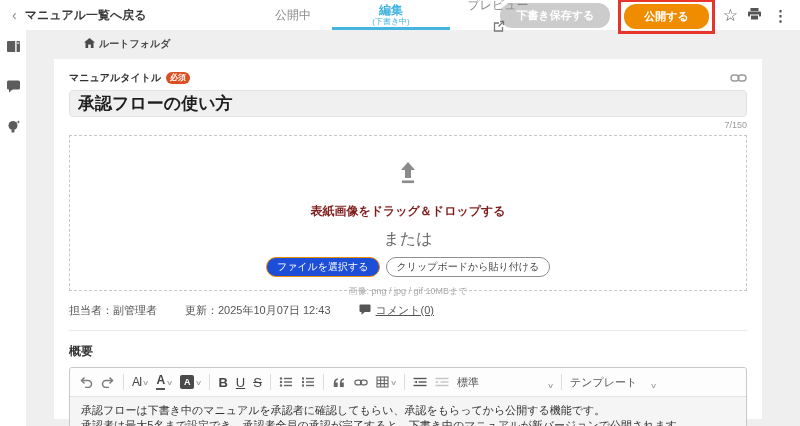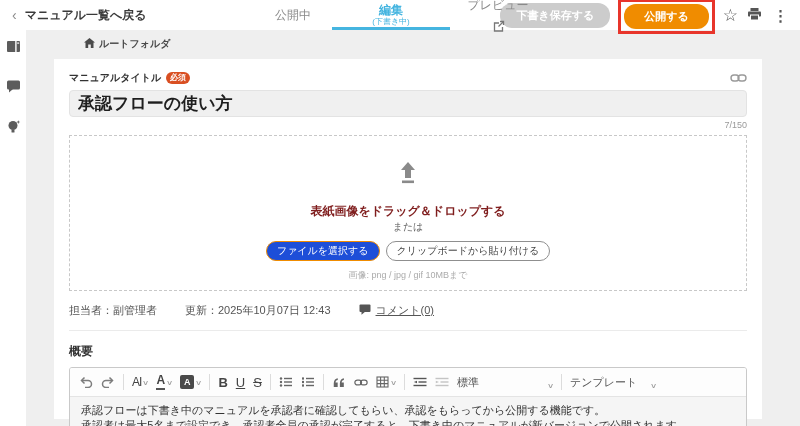--- a/index.html
+++ b/index.html
@@ -42,21 +42,21 @@
   .title-row { display:flex; align-items:center; gap:5px; }
   .title-label { font-size:10px; font-weight:bold; color:#333; }
   .required-badge { background:#d94f22; color:#fff; font-size:8px; font-weight:bold; padding:2px 4px; border-radius:6px; line-height:1; }
   .link-icon { margin-left:auto; cursor:pointer; display:flex; }
 
   .title-input { width:100%; margin-top:5px; height:27px; background:#f0f0f0; border:1px solid #e3e3e3; border-radius:4px; font-family:inherit; font-size:17px; font-weight:bold; color:#1e1e1e; padding:0 8px; }
   .char-counter { text-align:right; font-size:9px; color:#9a9a9a; margin-top:3px; }
 
   .dropzone { margin-top:5px; height:156px; border:1px dashed #c8c8c8; display:flex; flex-direction:column; align-items:center; padding-top:24px; background:#fff; }
   .dz-heading { font-size:12px; font-weight:bold; color:#7f1d1d; margin-top:13px; }
-  .dz-or { font-size:10px; color:#666; }
+  .dz-or { font-size:16px; color:#666; margin-top:9px; }
   .dz-buttons { display:flex; gap:6px; margin-top:7px; align-items:center; }
   .dz-btn { font-family:inherit; font-size:10px; border-radius:10px; padding:4px 10px; cursor:pointer; line-height:1; }
   .dz-btn-file { background:#1d4ed8; border:1px solid #f08c00; color:#fff; font-weight:normal; }
   .dz-btn-paste { background:#fff; border:1px solid #8f8f8f; color:#444; }
   .dz-hint { font-size:9px; color:#ababab; margin-top:8px; }
 
   .meta-row { display:flex; align-items:center; gap:28px; margin-top:12px; font-size:11px; color:#555; }
   .comment-link { display:flex; align-items:center; gap:5px; cursor:pointer; }
   .comment-link .comment-text { text-decoration:underline; color:#555; }
 

